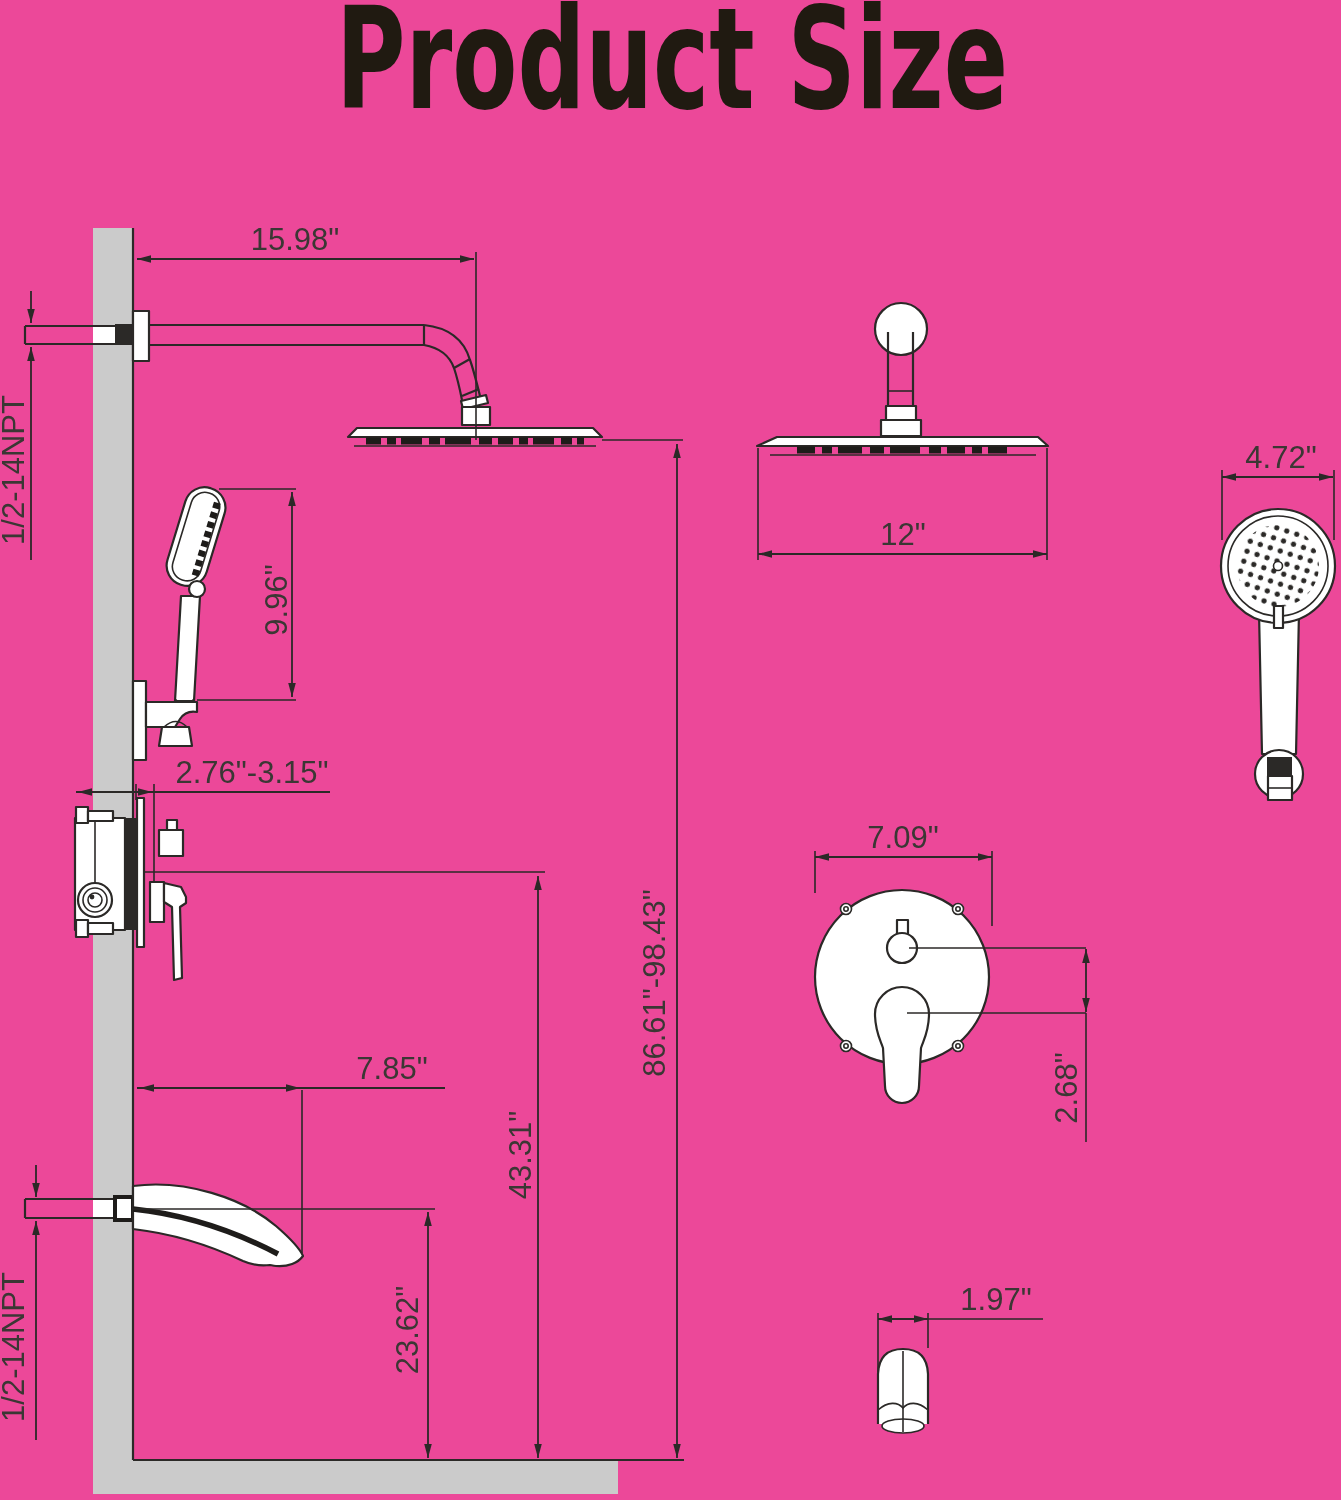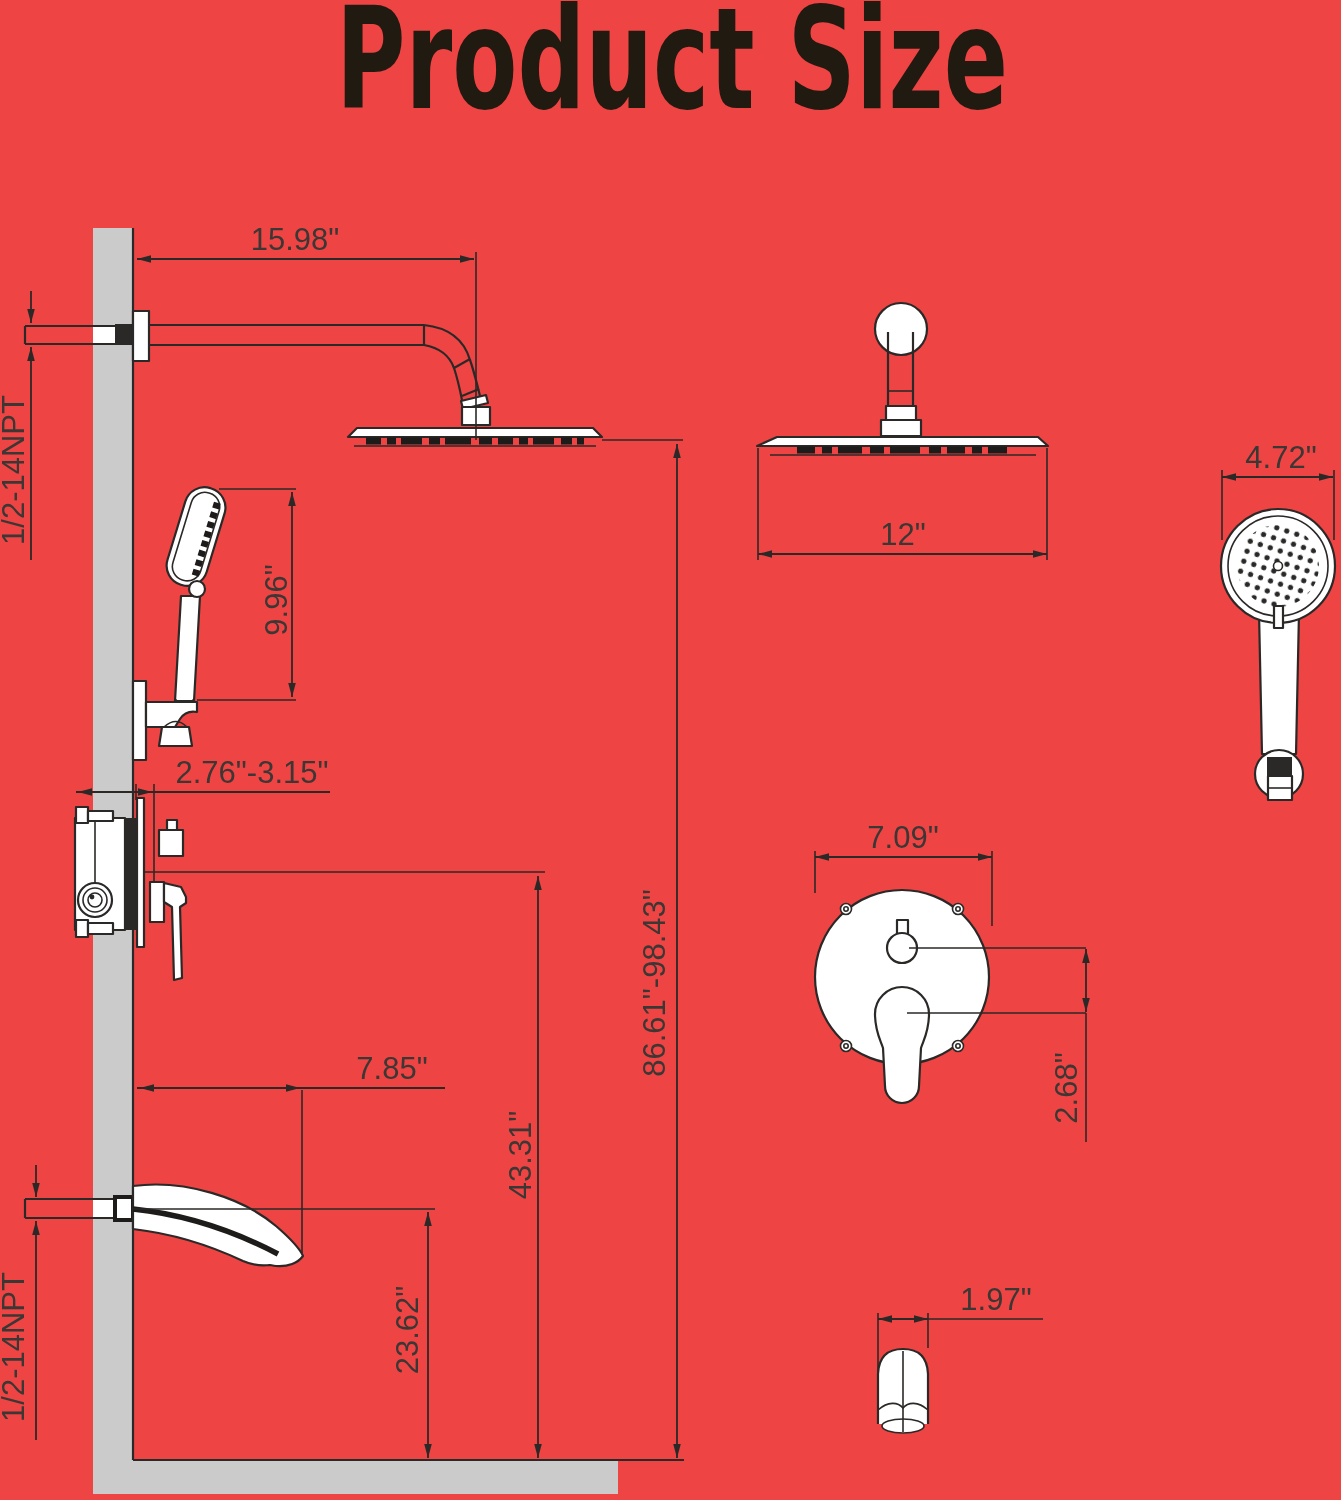--- a/index.html
+++ b/index.html
@@ -1,16 +1,16 @@
 <!DOCTYPE html>
 <html><head>
 <meta charset="utf-8">
 <style>
   html,body{margin:0;padding:0;background:#fff;}
-  .stage{position:relative;width:1341px;height:1500px;background:#ef4444;overflow:hidden;}
+  .stage{position:relative;width:1341px;height:1500px;background:#ec4899;overflow:hidden;}
   svg{display:block;}
   .ln{stroke:#2b2927;stroke-width:2.2;fill:none;stroke-linejoin:round;stroke-linecap:butt;}
   .thin{stroke:#2b2927;stroke-width:1.6;fill:none;}
   .dim{stroke:#2b2927;stroke-width:1.8;fill:none;}
   .wallf{fill:#cbcbcb;stroke:none;}
   .wht{fill:#ffffff;}
   .dark{fill:#2b2927;stroke:none;}
   .band{stroke:#1e1c1a;stroke-width:7;fill:none;}
   .dimtxt{font:31px "Liberation Sans", sans-serif;fill:#3b3734;}
   .title-text{font:bold 140px "DejaVu Sans", sans-serif;fill:#201a11;}

